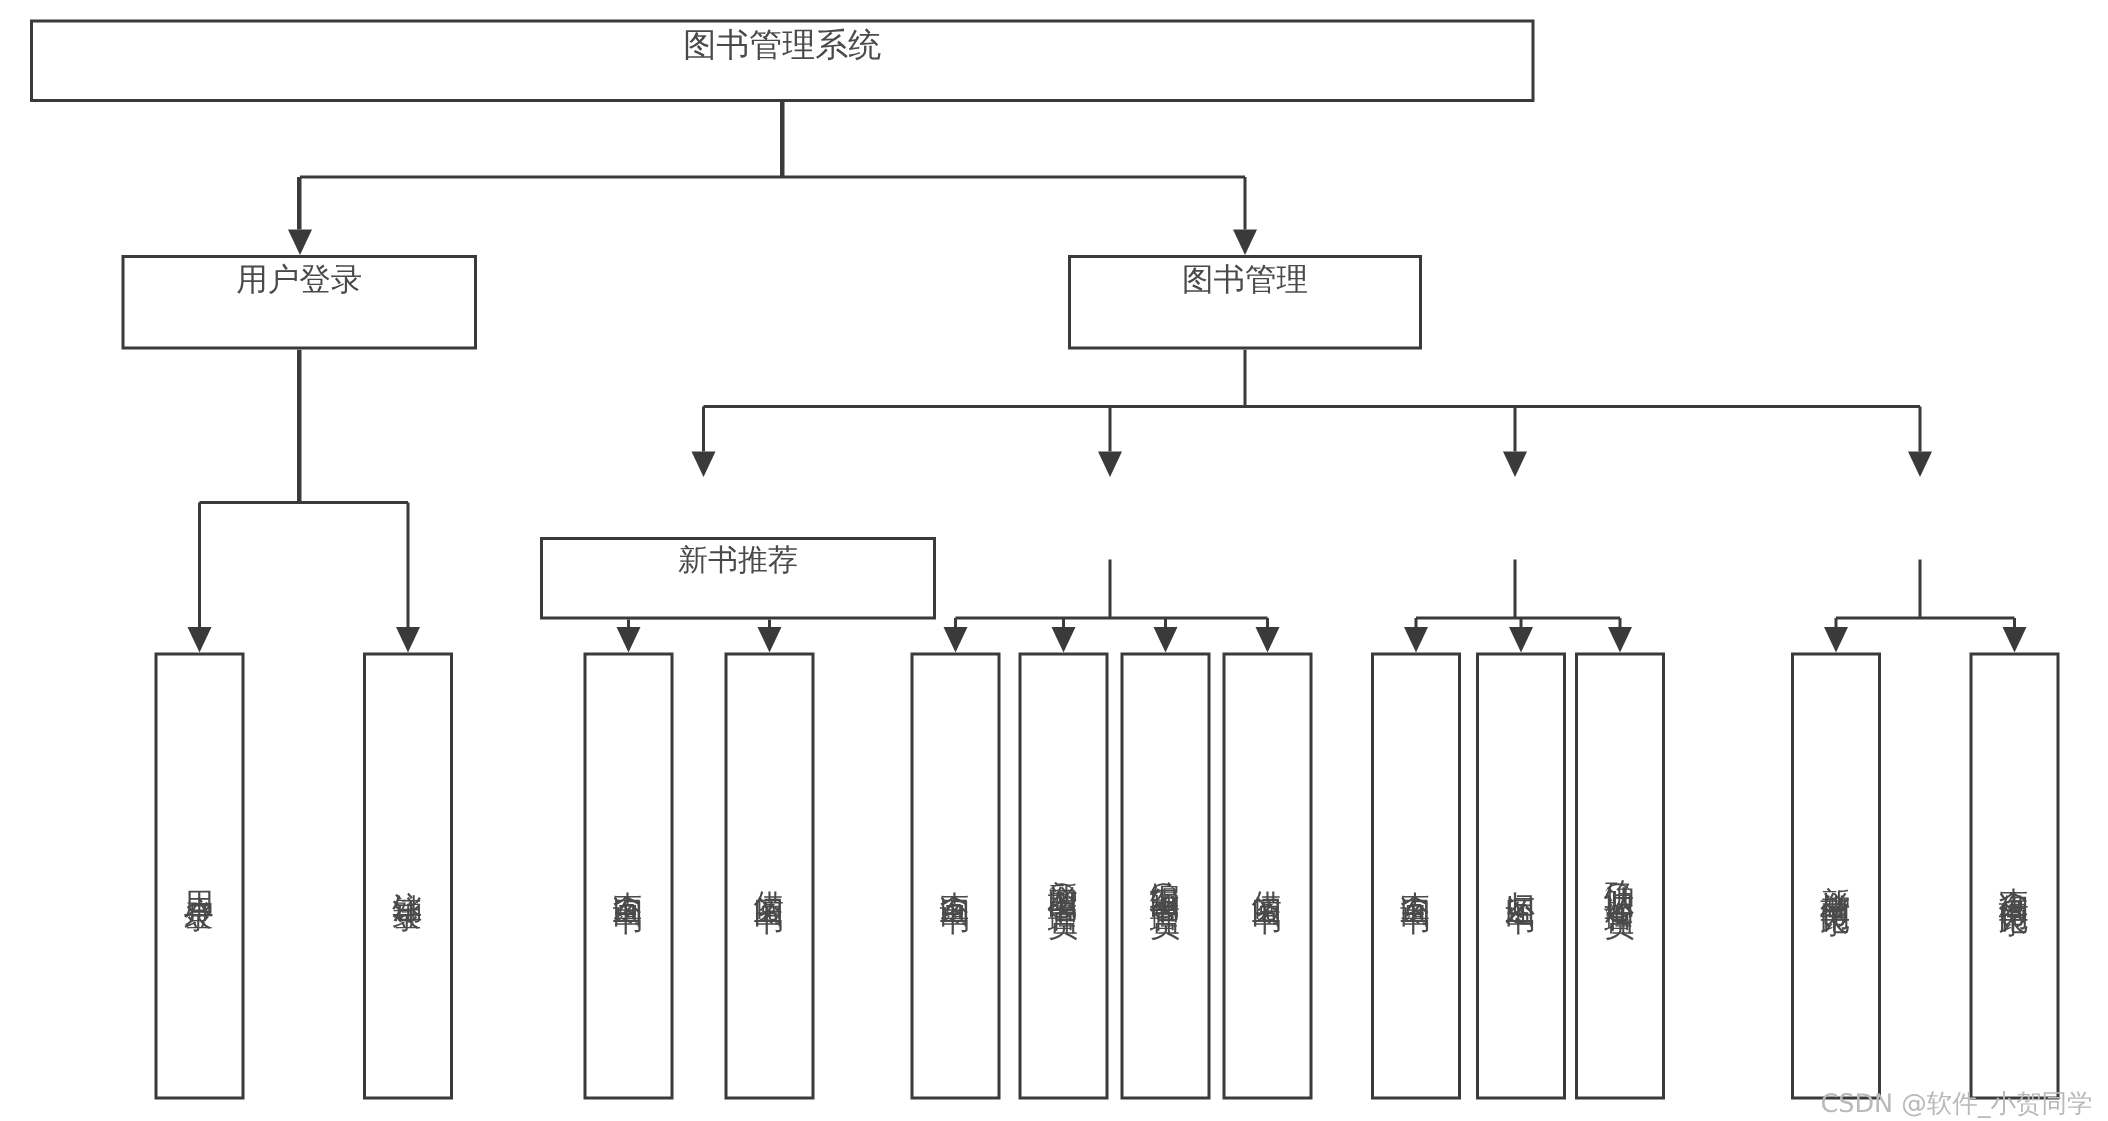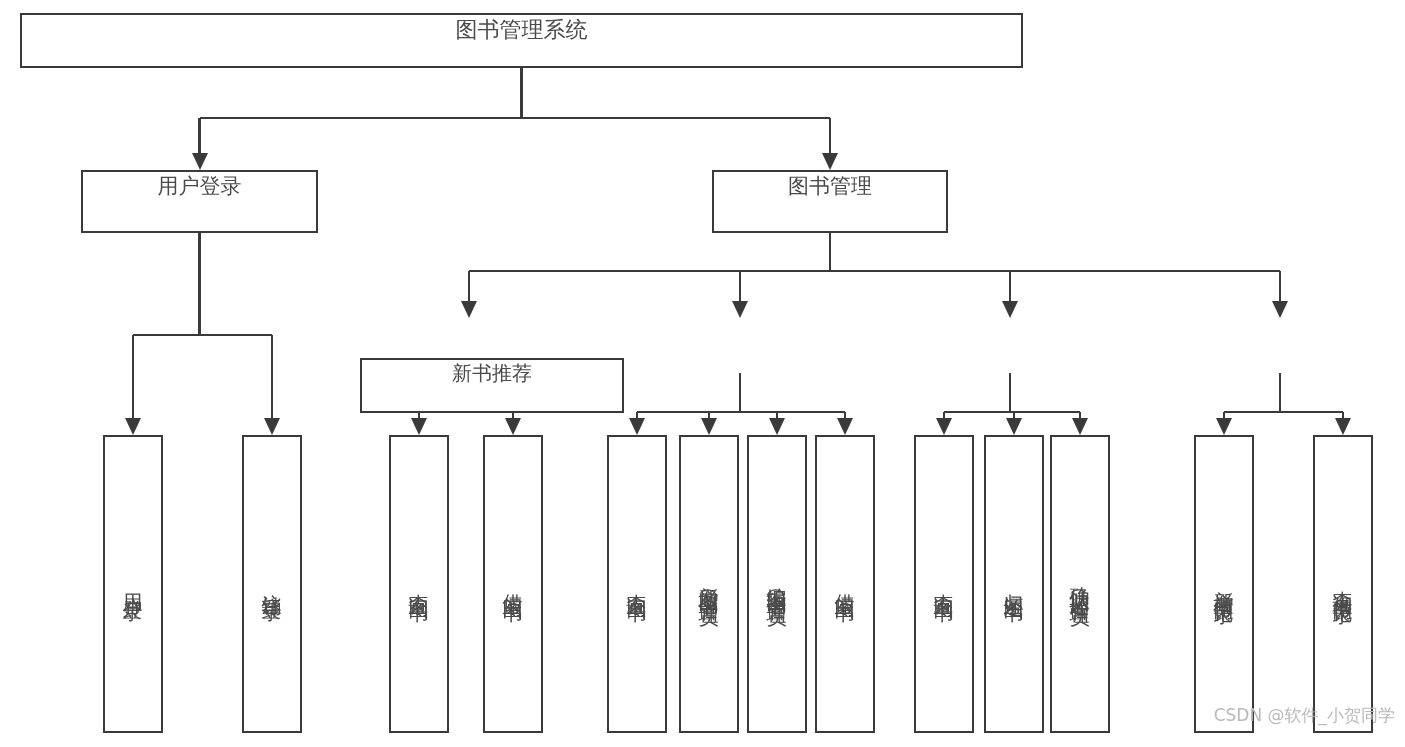--- a/index.html
+++ b/index.html
@@ -67,21 +67,21 @@
     border-left: 8px solid transparent;
     border-right: 8px solid transparent;
     border-top: 17px solid #3a3a3a;
     z-index: 2;
   }
 
   
   #watermark {
     position: absolute;
     right: 10px;
-    bottom: 20px;
+    bottom: 0;
     font-size: 17px;
     color: #b9b9b9;
     white-space: nowrap;
     z-index: 5;
     font-family: "DejaVu Sans", "Liberation Sans", sans-serif;
   }
 </style>
 </head>
 <body>
 

